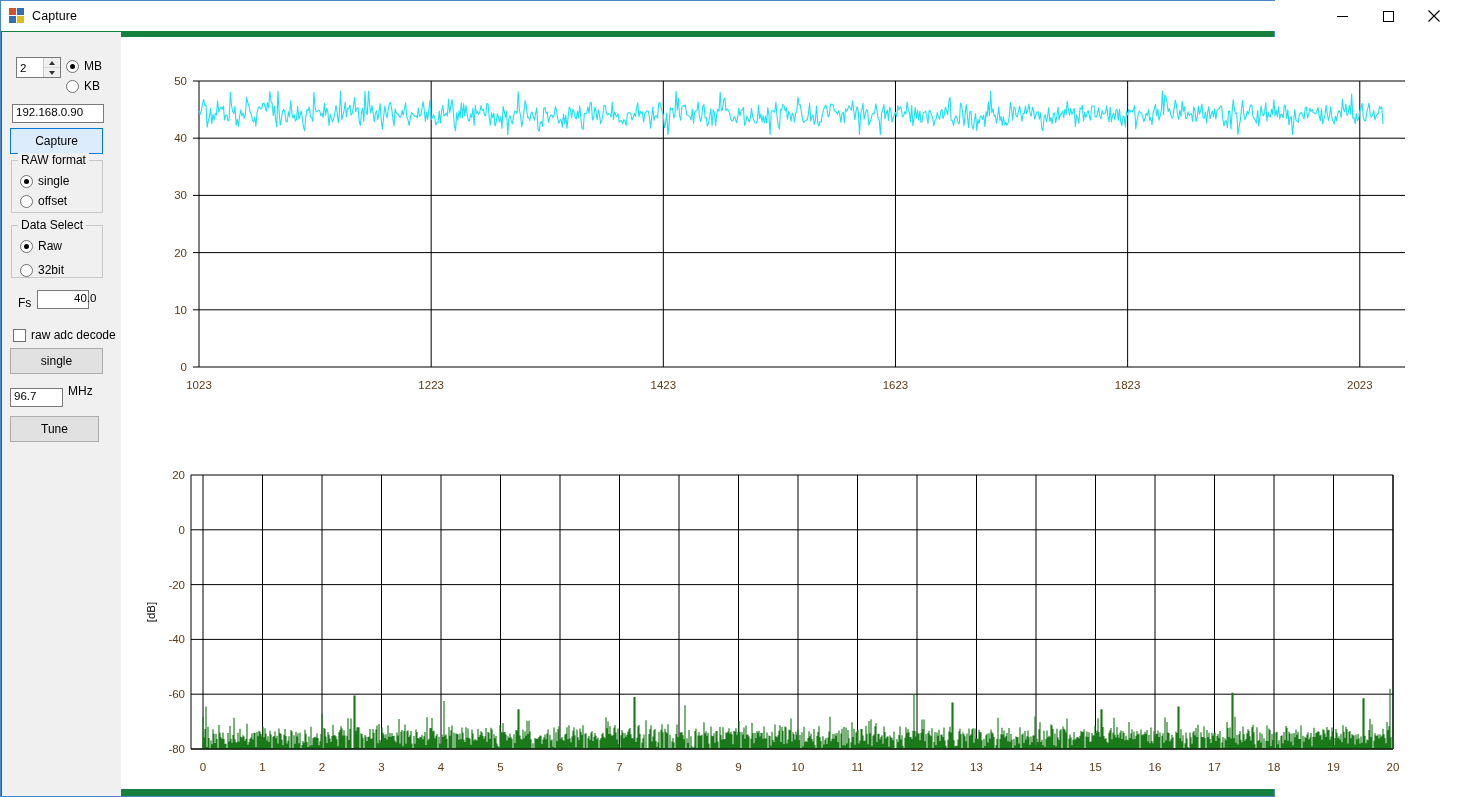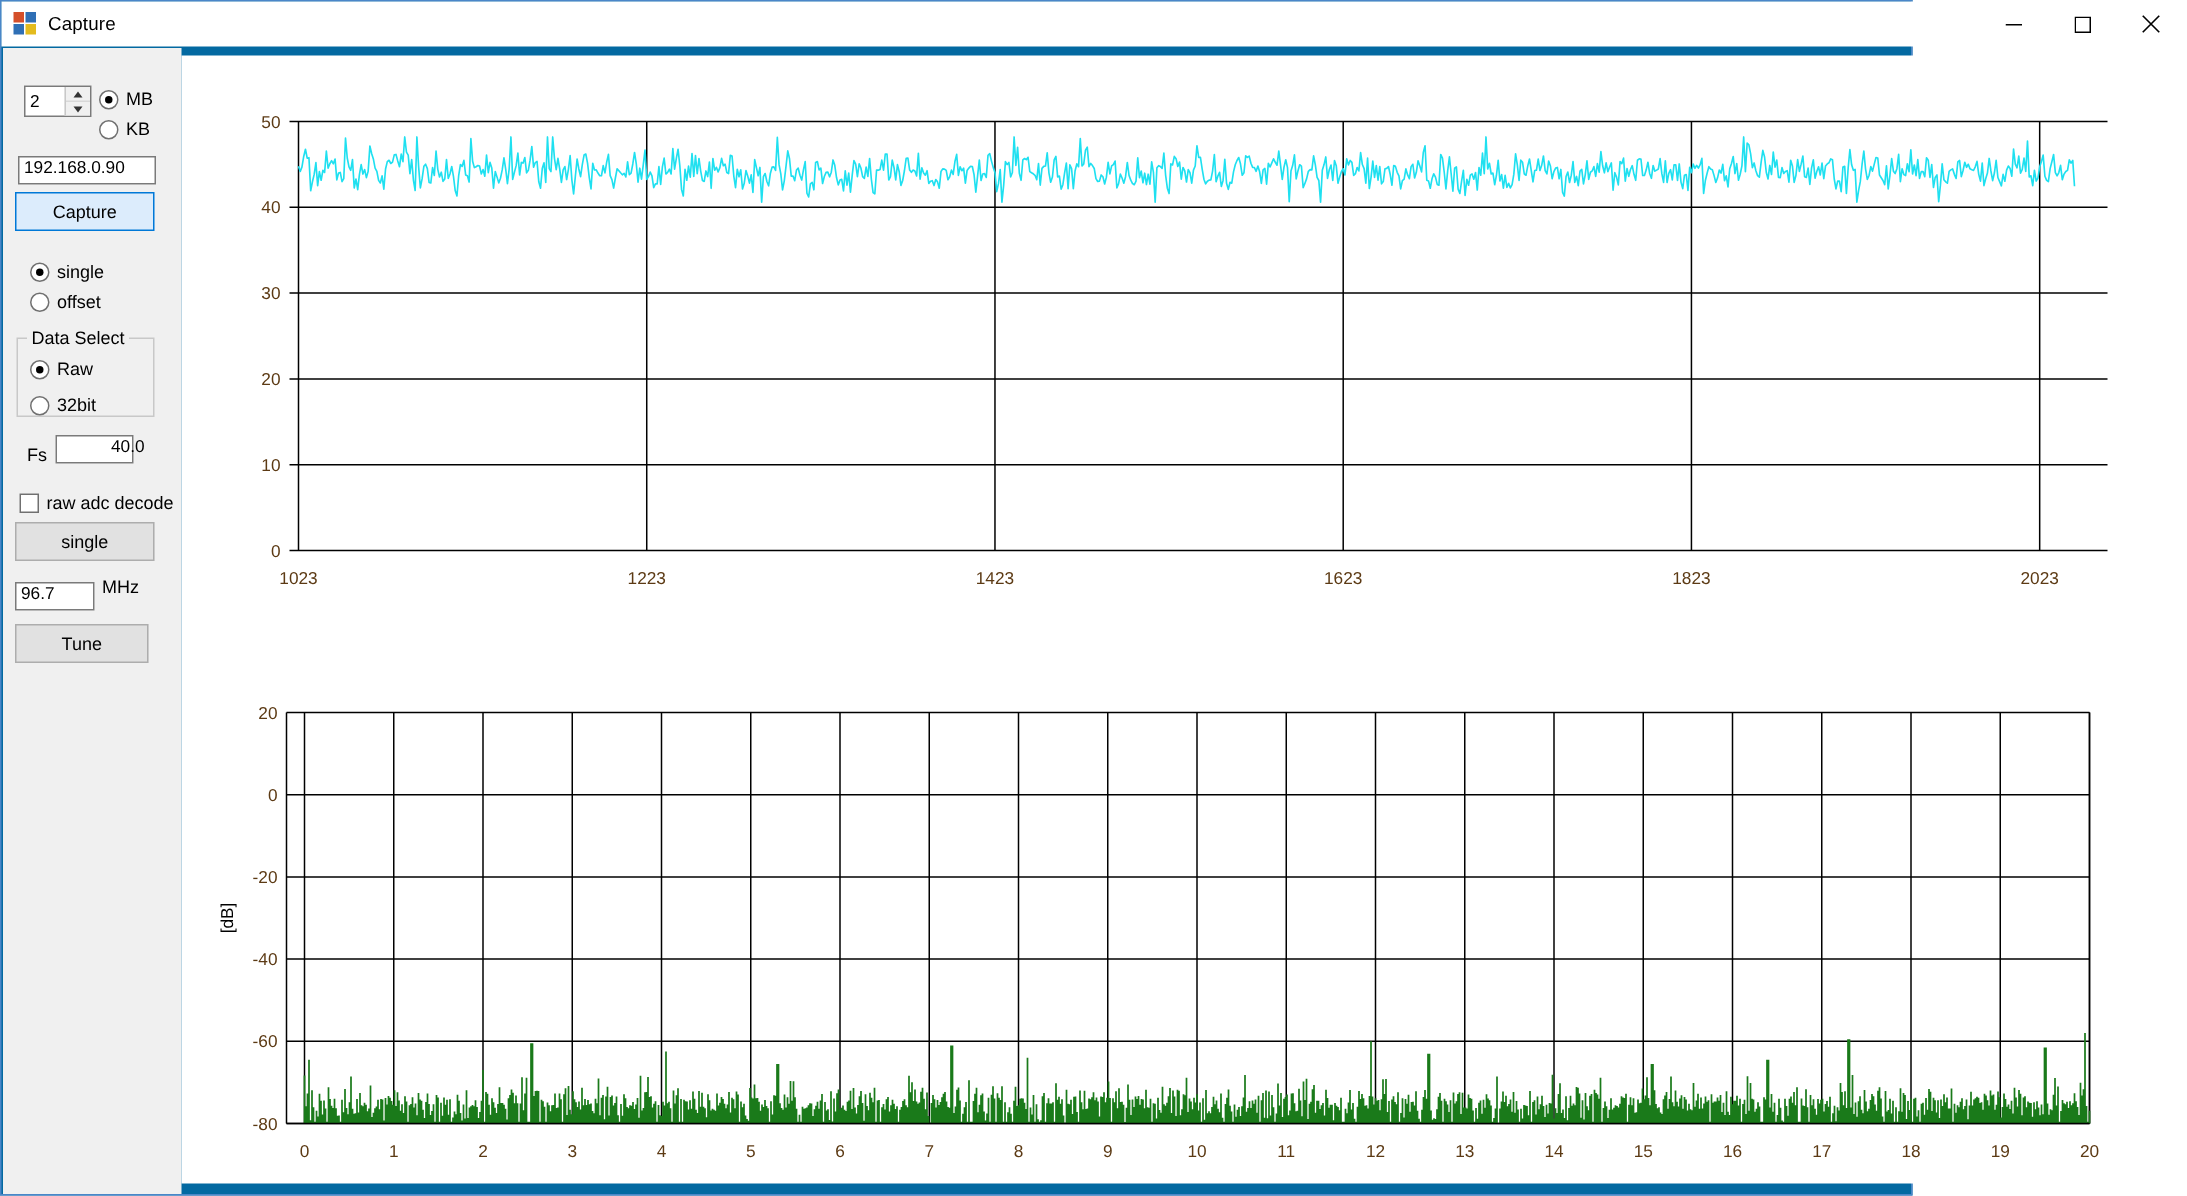--- a/index.html
+++ b/index.html
@@ -5,21 +5,21 @@
   html,body{margin:0;padding:0;}
   body{
     width:1458px;height:797px;overflow:hidden;
     font-family:"Liberation Sans", sans-serif;
     background:#ffffff;
   }
   #app{
     position:relative;width:1275px;height:797px;
     box-sizing:border-box;
     border:1px solid #4a86c8;
-    background:#0369a1;
+    background:#15803d;
   }
   
   #titlebar{
     position:absolute;left:0;top:0;width:1456px;height:30px;
     background:#ffffff;
     display:flex;align-items:center;
   }
   #app-icon{
     width:16px;height:16px;margin-left:8px;margin-right:7px;
     position:relative;flex:none;
@@ -158,20 +158,23 @@
     </div>
     <div class="radio" style="left:64px;top:47px;">
       <span class="dot"></span>
       <span>KB</span>
     </div>
 
     <div class="txtbox" style="left:10px;top:72px;width:92px;height:19px;" title="192.168.0.90">192.168.0.90</div>
 
     <div class="btn primary" style="left:8px;top:96px;width:93px;height:26px;">Capture</div>
 
+    <div class="gbox" style="left:9px;top:128px;width:92px;height:53px;">
+      <span class="gbox-title">RAW format</span>
+    </div>
     <div class="radio on" style="left:18px;top:142px;">
       <span class="dot"></span>
       <span>single</span>
     </div>
     <div class="radio" style="left:18px;top:162px;">
       <span class="dot"></span>
       <span>offset</span>
     </div>
 
     <div class="gbox" style="left:9px;top:193px;width:92px;height:53px;">

